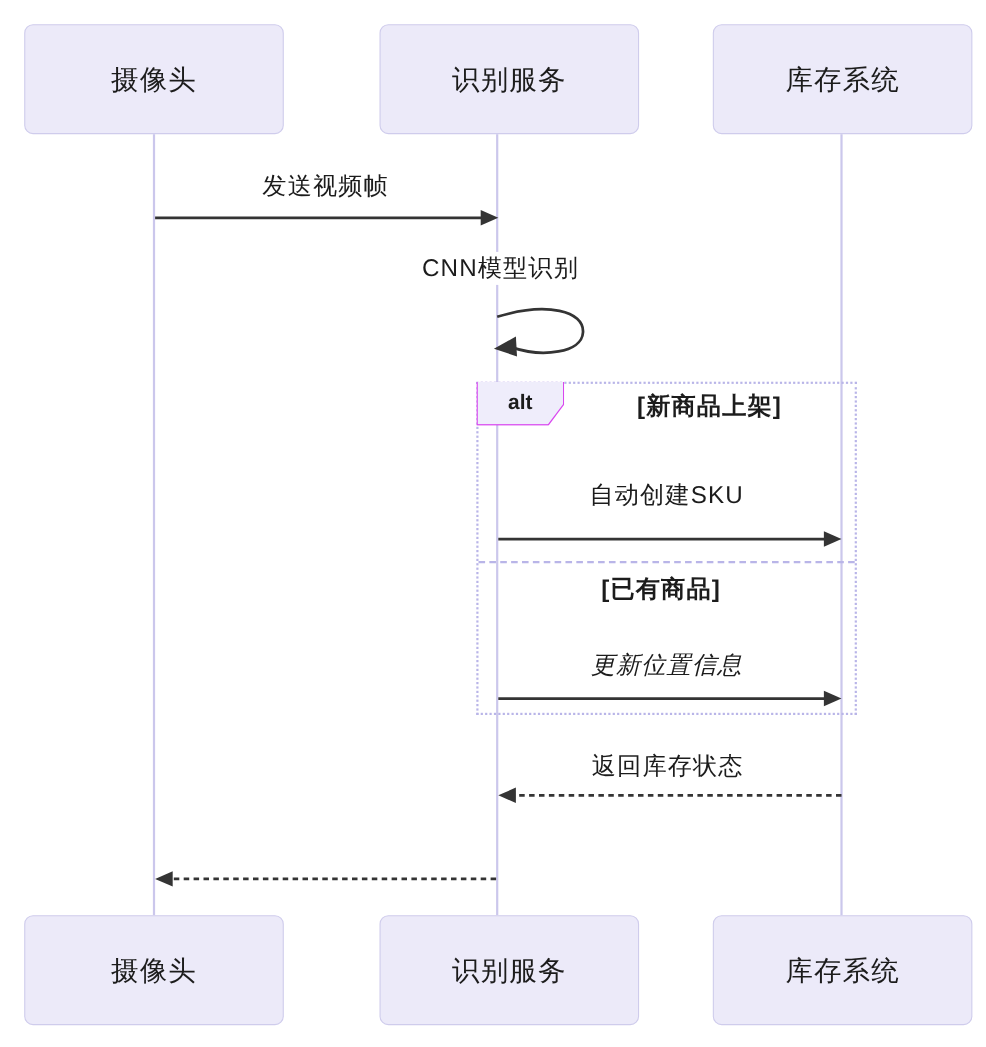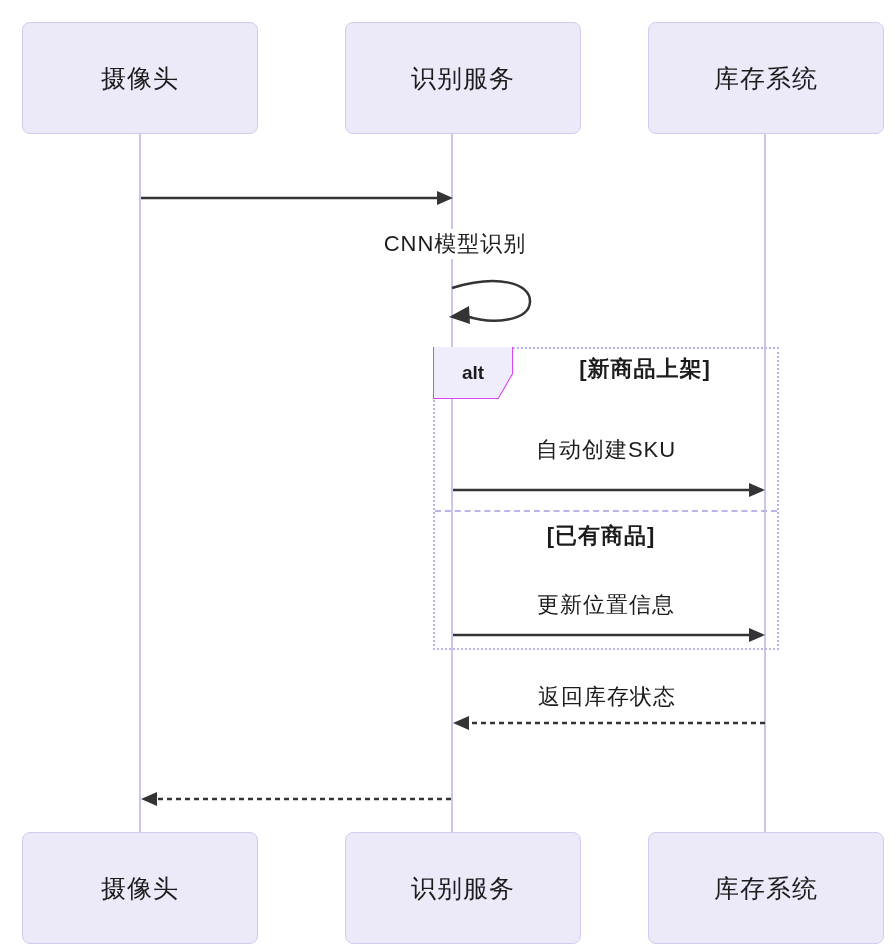--- a/index.html
+++ b/index.html
@@ -12,21 +12,21 @@
     position: relative;
     width: 896px;
     height: 952px;
     background: #ffffff;
     overflow: hidden;
   }
   
   .actor-box {
     position: absolute;
     width: 236px;
-    height: 112px;
+    height: 100px;
     background: #eceaf9;
     border: 1px solid #cfccec;
     border-radius: 8px;
     box-sizing: border-box;
     display: flex;
     align-items: center;
     justify-content: center;
     font-size: 25px;
     font-weight: 500;
     color: #1c1c1c;
@@ -95,21 +95,21 @@
     top: 510px;
     width: 342px;
     height: 0;
     border-top: 2px dashed #b9b5e8;
   }
   .alt-label-outer {
     position: absolute;
     left: 433px;
     top: 347px;
     width: 80px;
-    height: 52px;
+    height: 40px;
     background: #d946ef;
     clip-path: polygon(0 0, 100% 0, 100% 52%, 82% 100%, 0 100%);
   }
   .alt-label-inner {
     position: absolute;
     left: 1px;
     top: 0px;
     right: 1px;
     bottom: 1px;
     background: #efedfb;
@@ -151,25 +151,26 @@
     <line class="arrow-line" x1="453" y1="635" x2="750" y2="635"></line>
     <polygon class="arrow-head" points="749,628 765,635 749,642"></polygon>
 
     <line class="arrow-line arrow-dashed" x1="765" y1="723" x2="468" y2="723"></line>
     <polygon class="arrow-head" points="469,716 469,730 453,723"></polygon>
 
     <line class="arrow-line arrow-dashed" x1="451" y1="799" x2="156" y2="799"></line>
     <polygon class="arrow-head" points="157,792 157,806 141,799"></polygon>
   </svg>
 
+  <div class="msg-label" style="left:296px; top:169px;">发送视频帧</div>
   <div class="msg-label" style="left:455px; top:244px;">CNN模型识别</div>
   <div class="msg-label guard-label" style="left:645px; top:369px;">[新商品上架]</div>
   <div class="msg-label" style="left:606px; top:450px;">自动创建SKU</div>
   <div class="msg-label guard-label" style="left:601px; top:536px;">[已有商品]</div>
-  <div class="msg-label" style="left:606px; top:605px;">更新位置信息</div>
+  <div class="msg-label" style="left:606px; top:605px;font-style:italic;">更新位置信息</div>
   <div class="msg-label" style="left:607px; top:697px;">返回库存状态</div>
 
   <div class="actor-box actor-top actor-col-0">摄像头</div>
   <div class="actor-box actor-top actor-col-1">识别服务</div>
   <div class="actor-box actor-top actor-col-2">库存系统</div>
 
   <div class="actor-box actor-bottom actor-col-0">摄像头</div>
   <div class="actor-box actor-bottom actor-col-1">识别服务</div>
   <div class="actor-box actor-bottom actor-col-2">库存系统</div>
 

